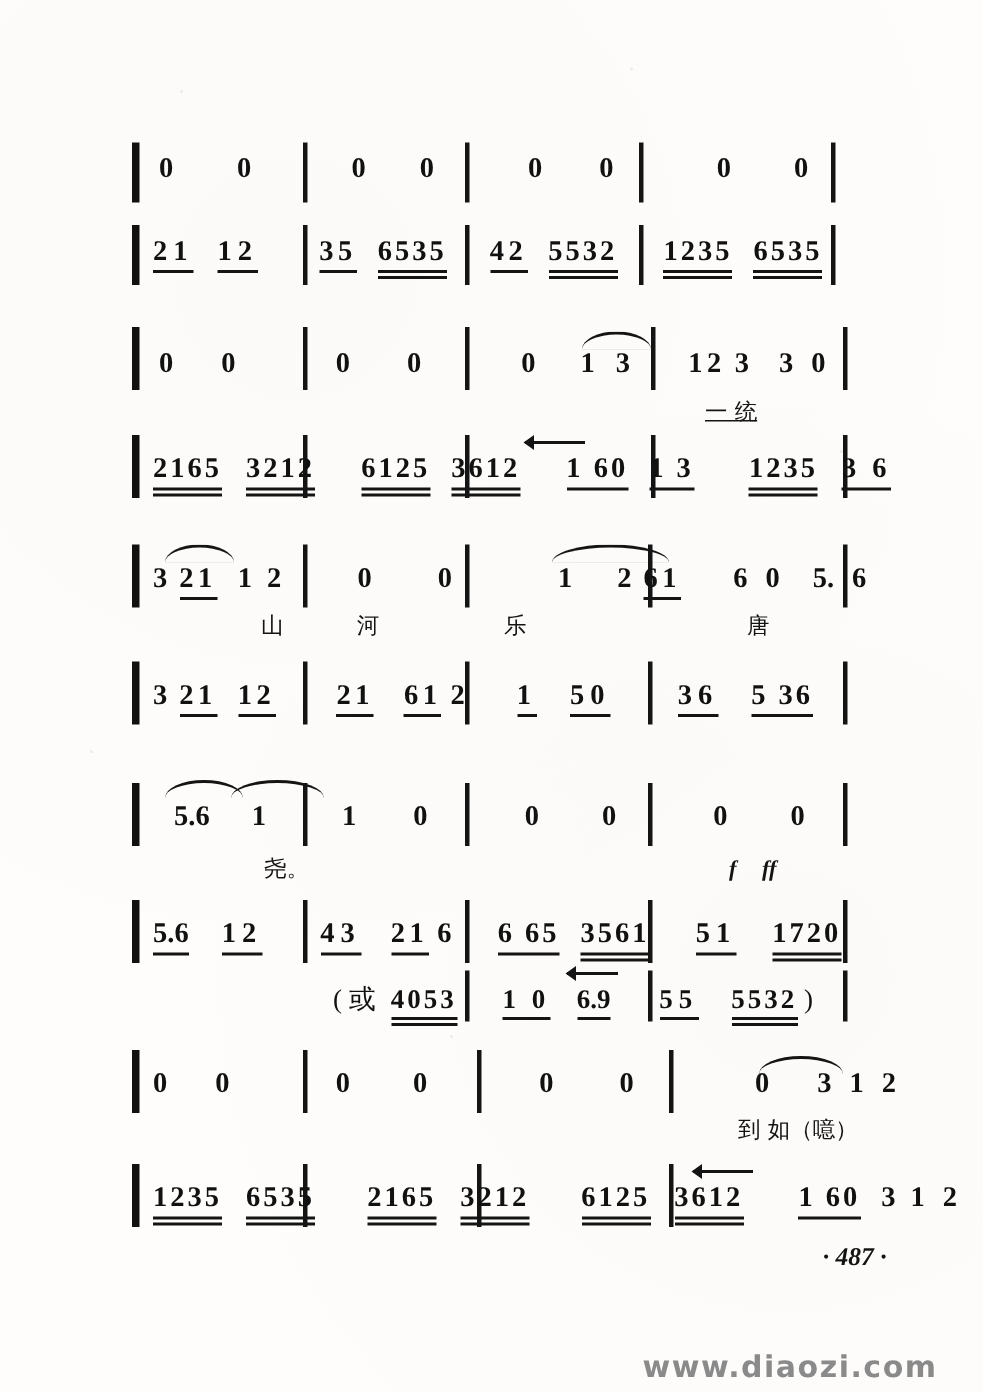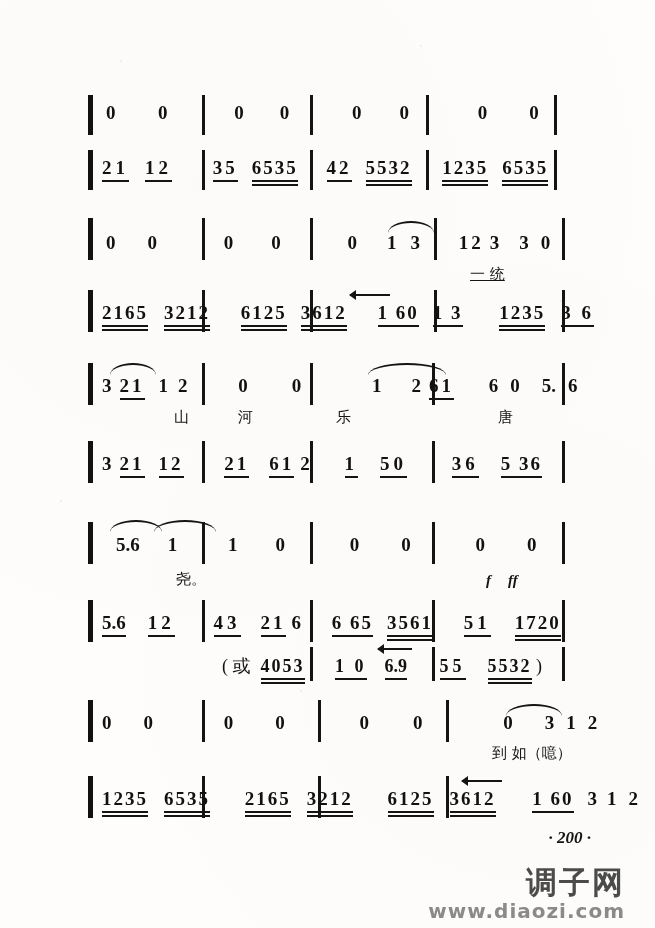--- a/index.html
+++ b/index.html
@@ -337,17 +337,16 @@
     <div class="arrowline" style="left:374px;top:80px;width:40px;"></div>
 
     <div class="notes" style="left:14px;top:88px;">
       <span class="grp beam1 beam2" style="letter-spacing:2px;">1235</span><span style="display:inline-block;width:16px;"></span><span class="grp beam1 beam2" style="letter-spacing:2px;">6535</span>
       <span style="display:inline-block;width:30px;"></span><span class="grp beam1 beam2" style="letter-spacing:2px;">2165</span><span style="display:inline-block;width:16px;"></span><span class="grp beam1 beam2" style="letter-spacing:2px;">3212</span>
       <span style="display:inline-block;width:30px;"></span><span class="grp beam1 beam2" style="letter-spacing:2px;">6125</span><span style="display:inline-block;width:16px;"></span><span class="grp beam1 beam2" style="letter-spacing:2px;">3612</span>
       <span style="display:inline-block;width:32px;"></span><span class="grp beam1" style="letter-spacing:2px;">1&nbsp;60</span><span style="display:inline-block;width:14px;"></span><span class="grp">3</span><span style="display:inline-block;width:10px;"></span><span class="grp">1</span><span style="display:inline-block;width:12px;"></span><span class="grp">2</span>
     </div>
   </div>
 
-  <div class="pagenum">· 200 ·</div>
-  <div class="watermark-cn">调子网</div>
+  <div class="pagenum">· 487 ·</div>
   <div class="watermark-url">www.diaozi.com</div>
 
 </div>
 
 </body></html>

